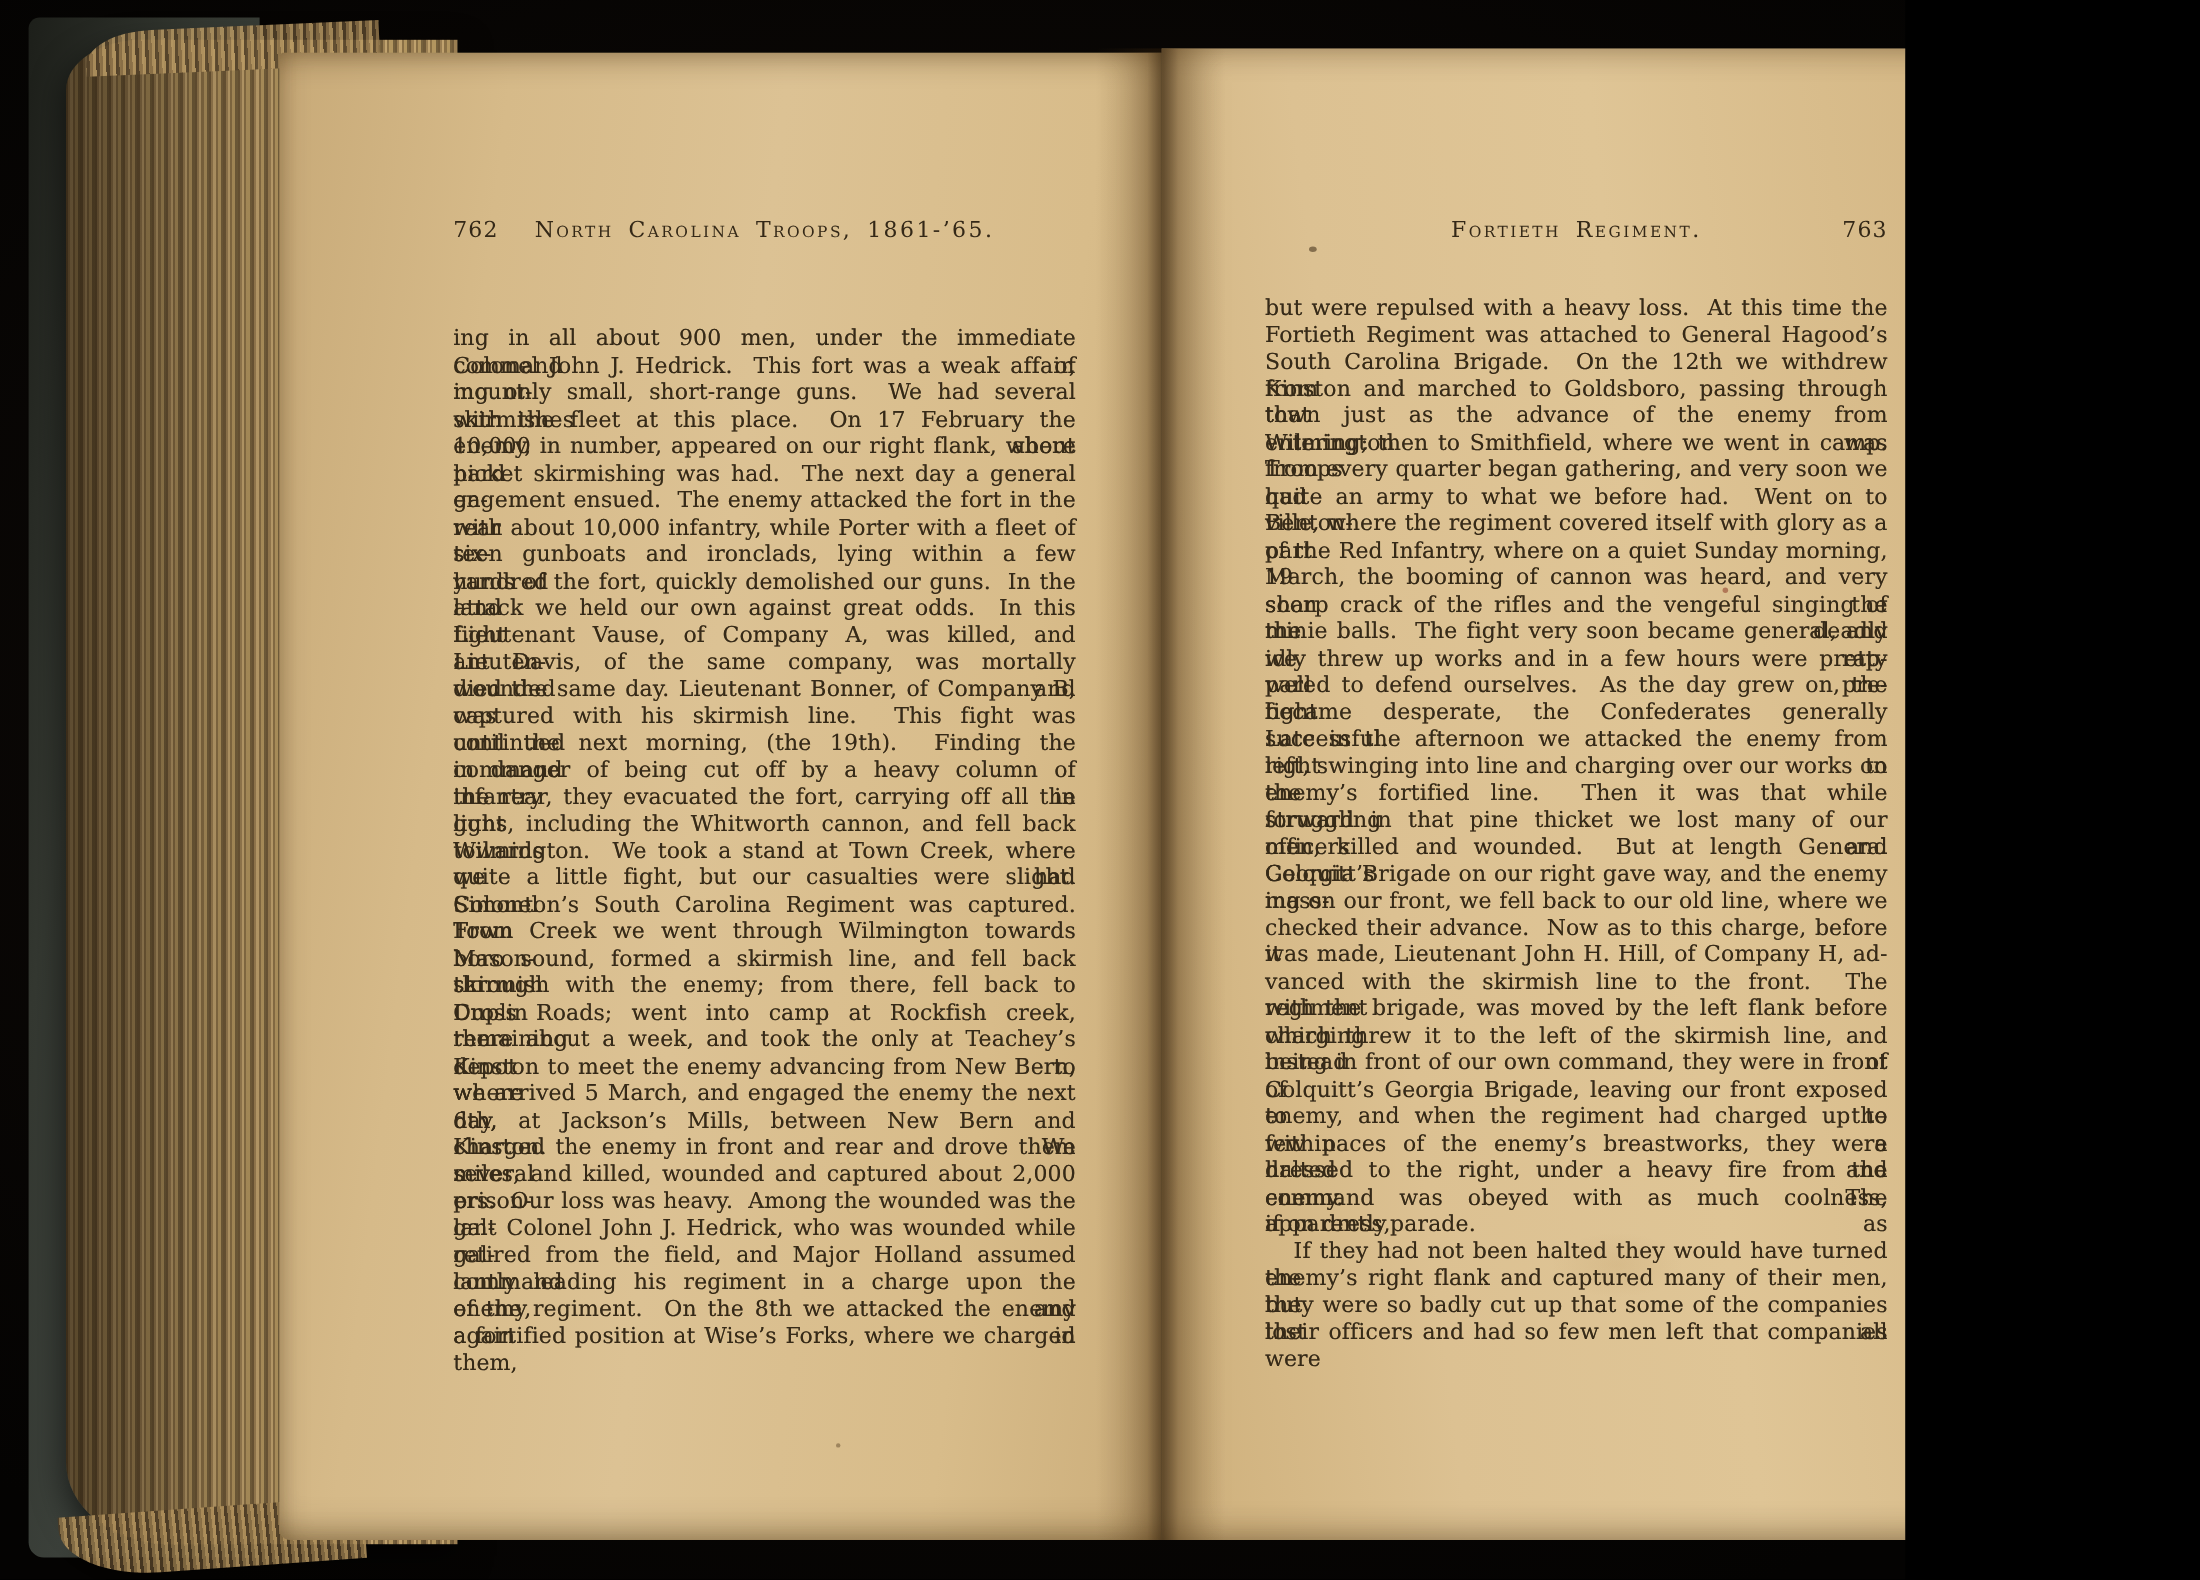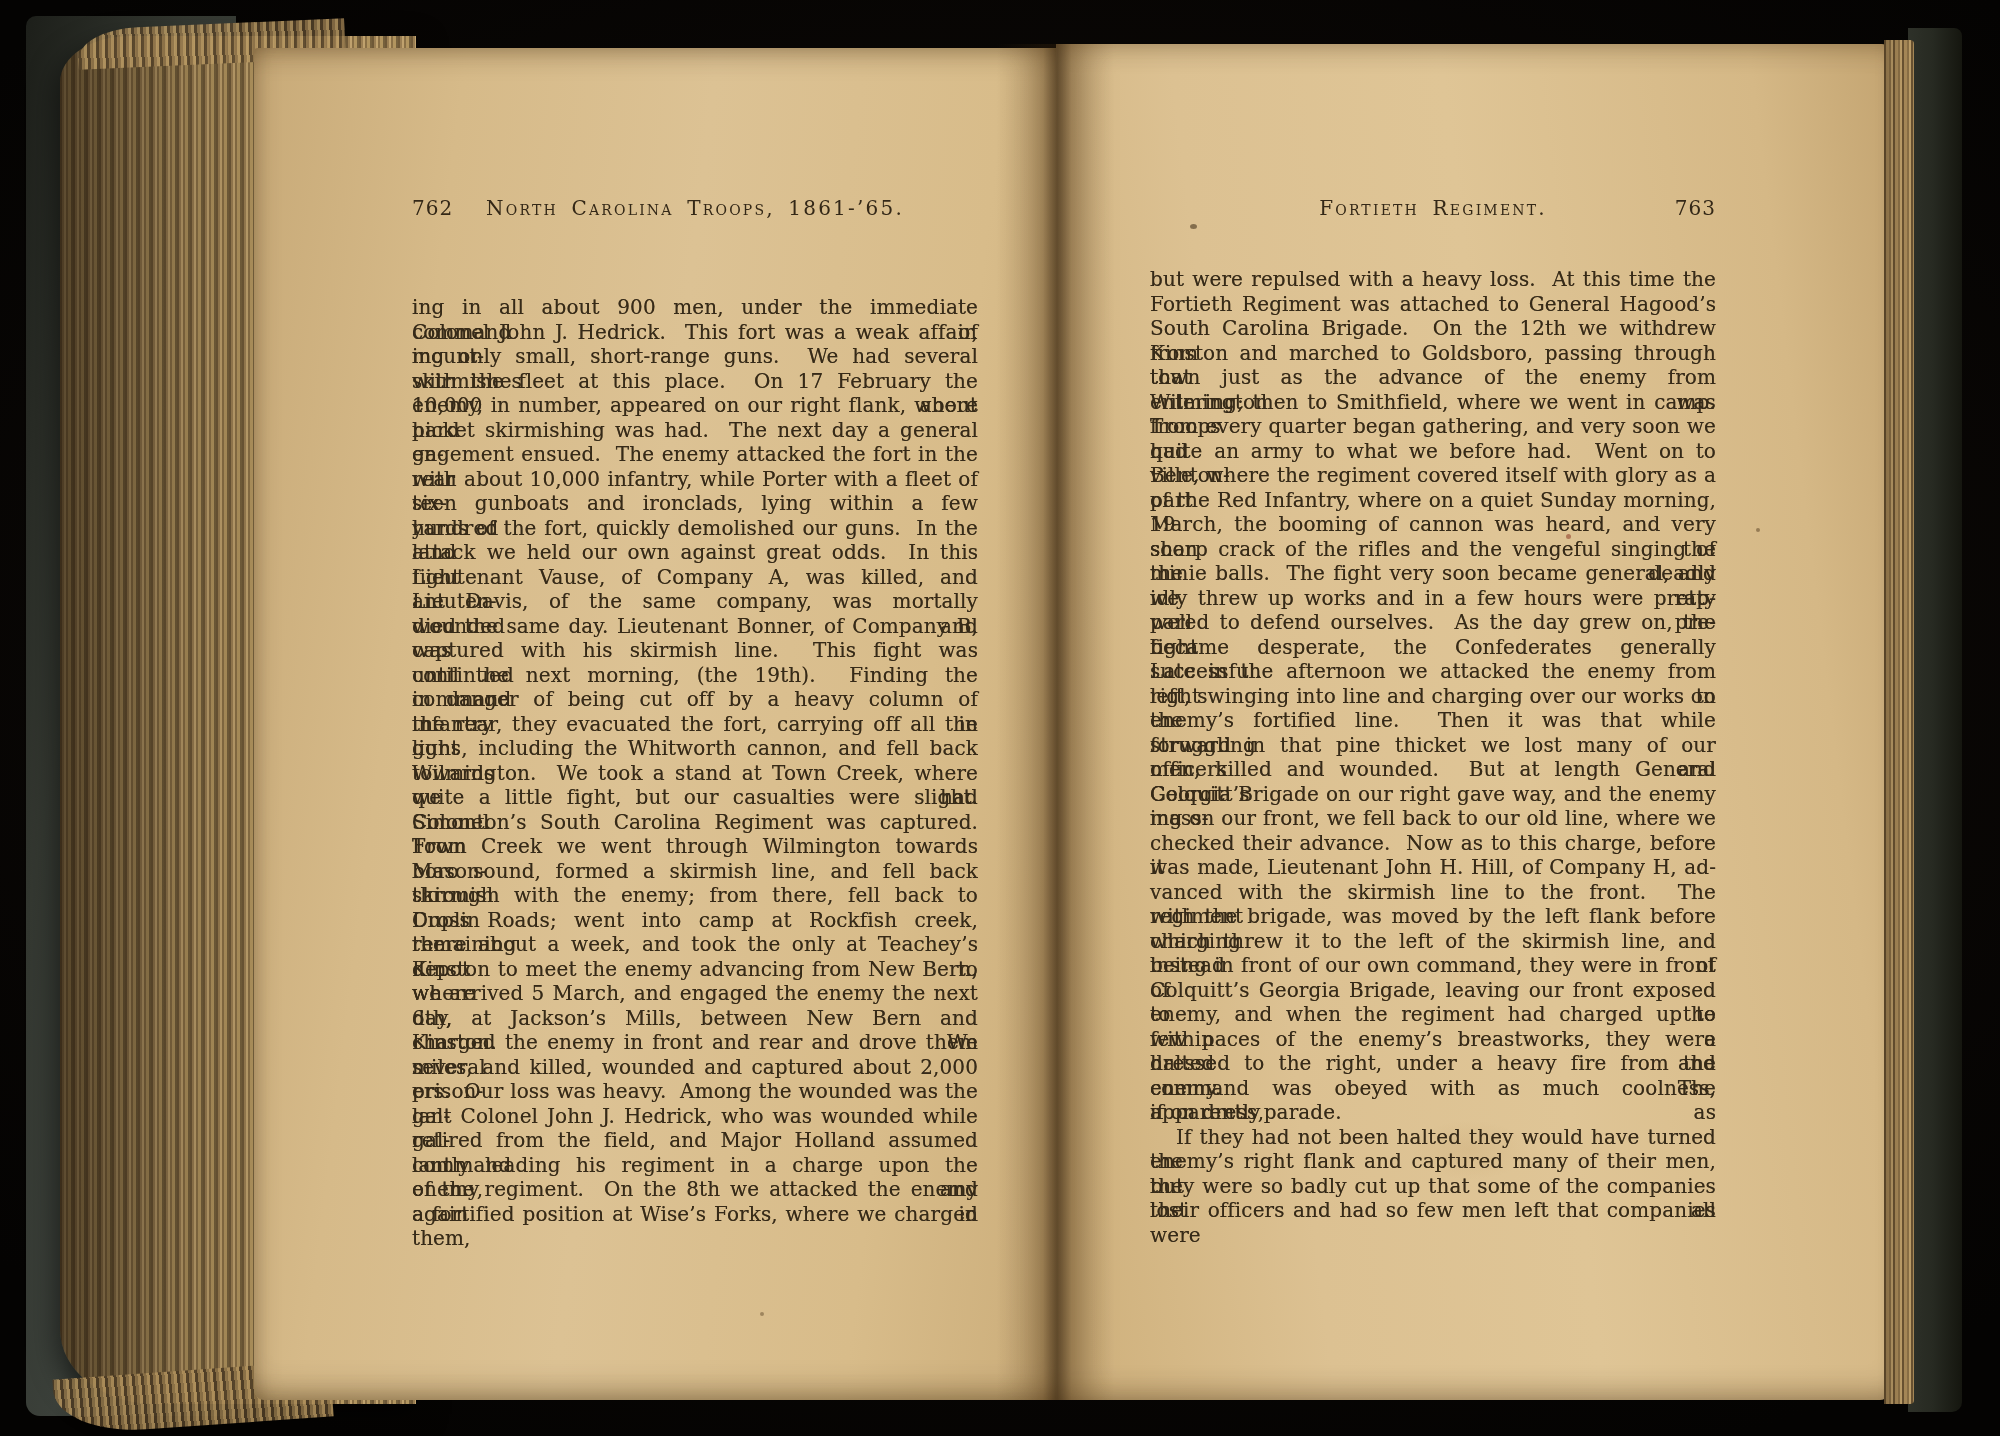--- a/index.html
+++ b/index.html
@@ -1,17 +1,17 @@
 <!DOCTYPE html>
 <html style="--backdrop: #0a0705; --page_light: #dfc596; --page_dark: #c8aa78; --ink: #362a18; --cover: #2f332b; --edge_brown: #9a7e52;"><head>
 <meta charset="utf-8">
 <style>
   html,body { margin:0; padding:0; background:#000; }
   .scene {
-    position:relative; width:2000px; height:1436px; overflow:hidden;
+    position:relative; width:1732px; height:1436px; overflow:hidden;
     background: radial-gradient(ellipse 1400px 900px at 52% 46%, #141009 0%, #0a0705 55%, #040302 100%);
     font-family:"DejaVu Serif","Liberation Serif",serif;
   }
   
   .cover-left {
     position:absolute; left:26px; top:16px; width:210px; height:1400px;
     background: linear-gradient(100deg, #1d1f1a 0%, #343831 35%, #3b403a 60%, #23261f 100%);
     border-radius:10px 0 0 14px;
   }
   .cover-right {

